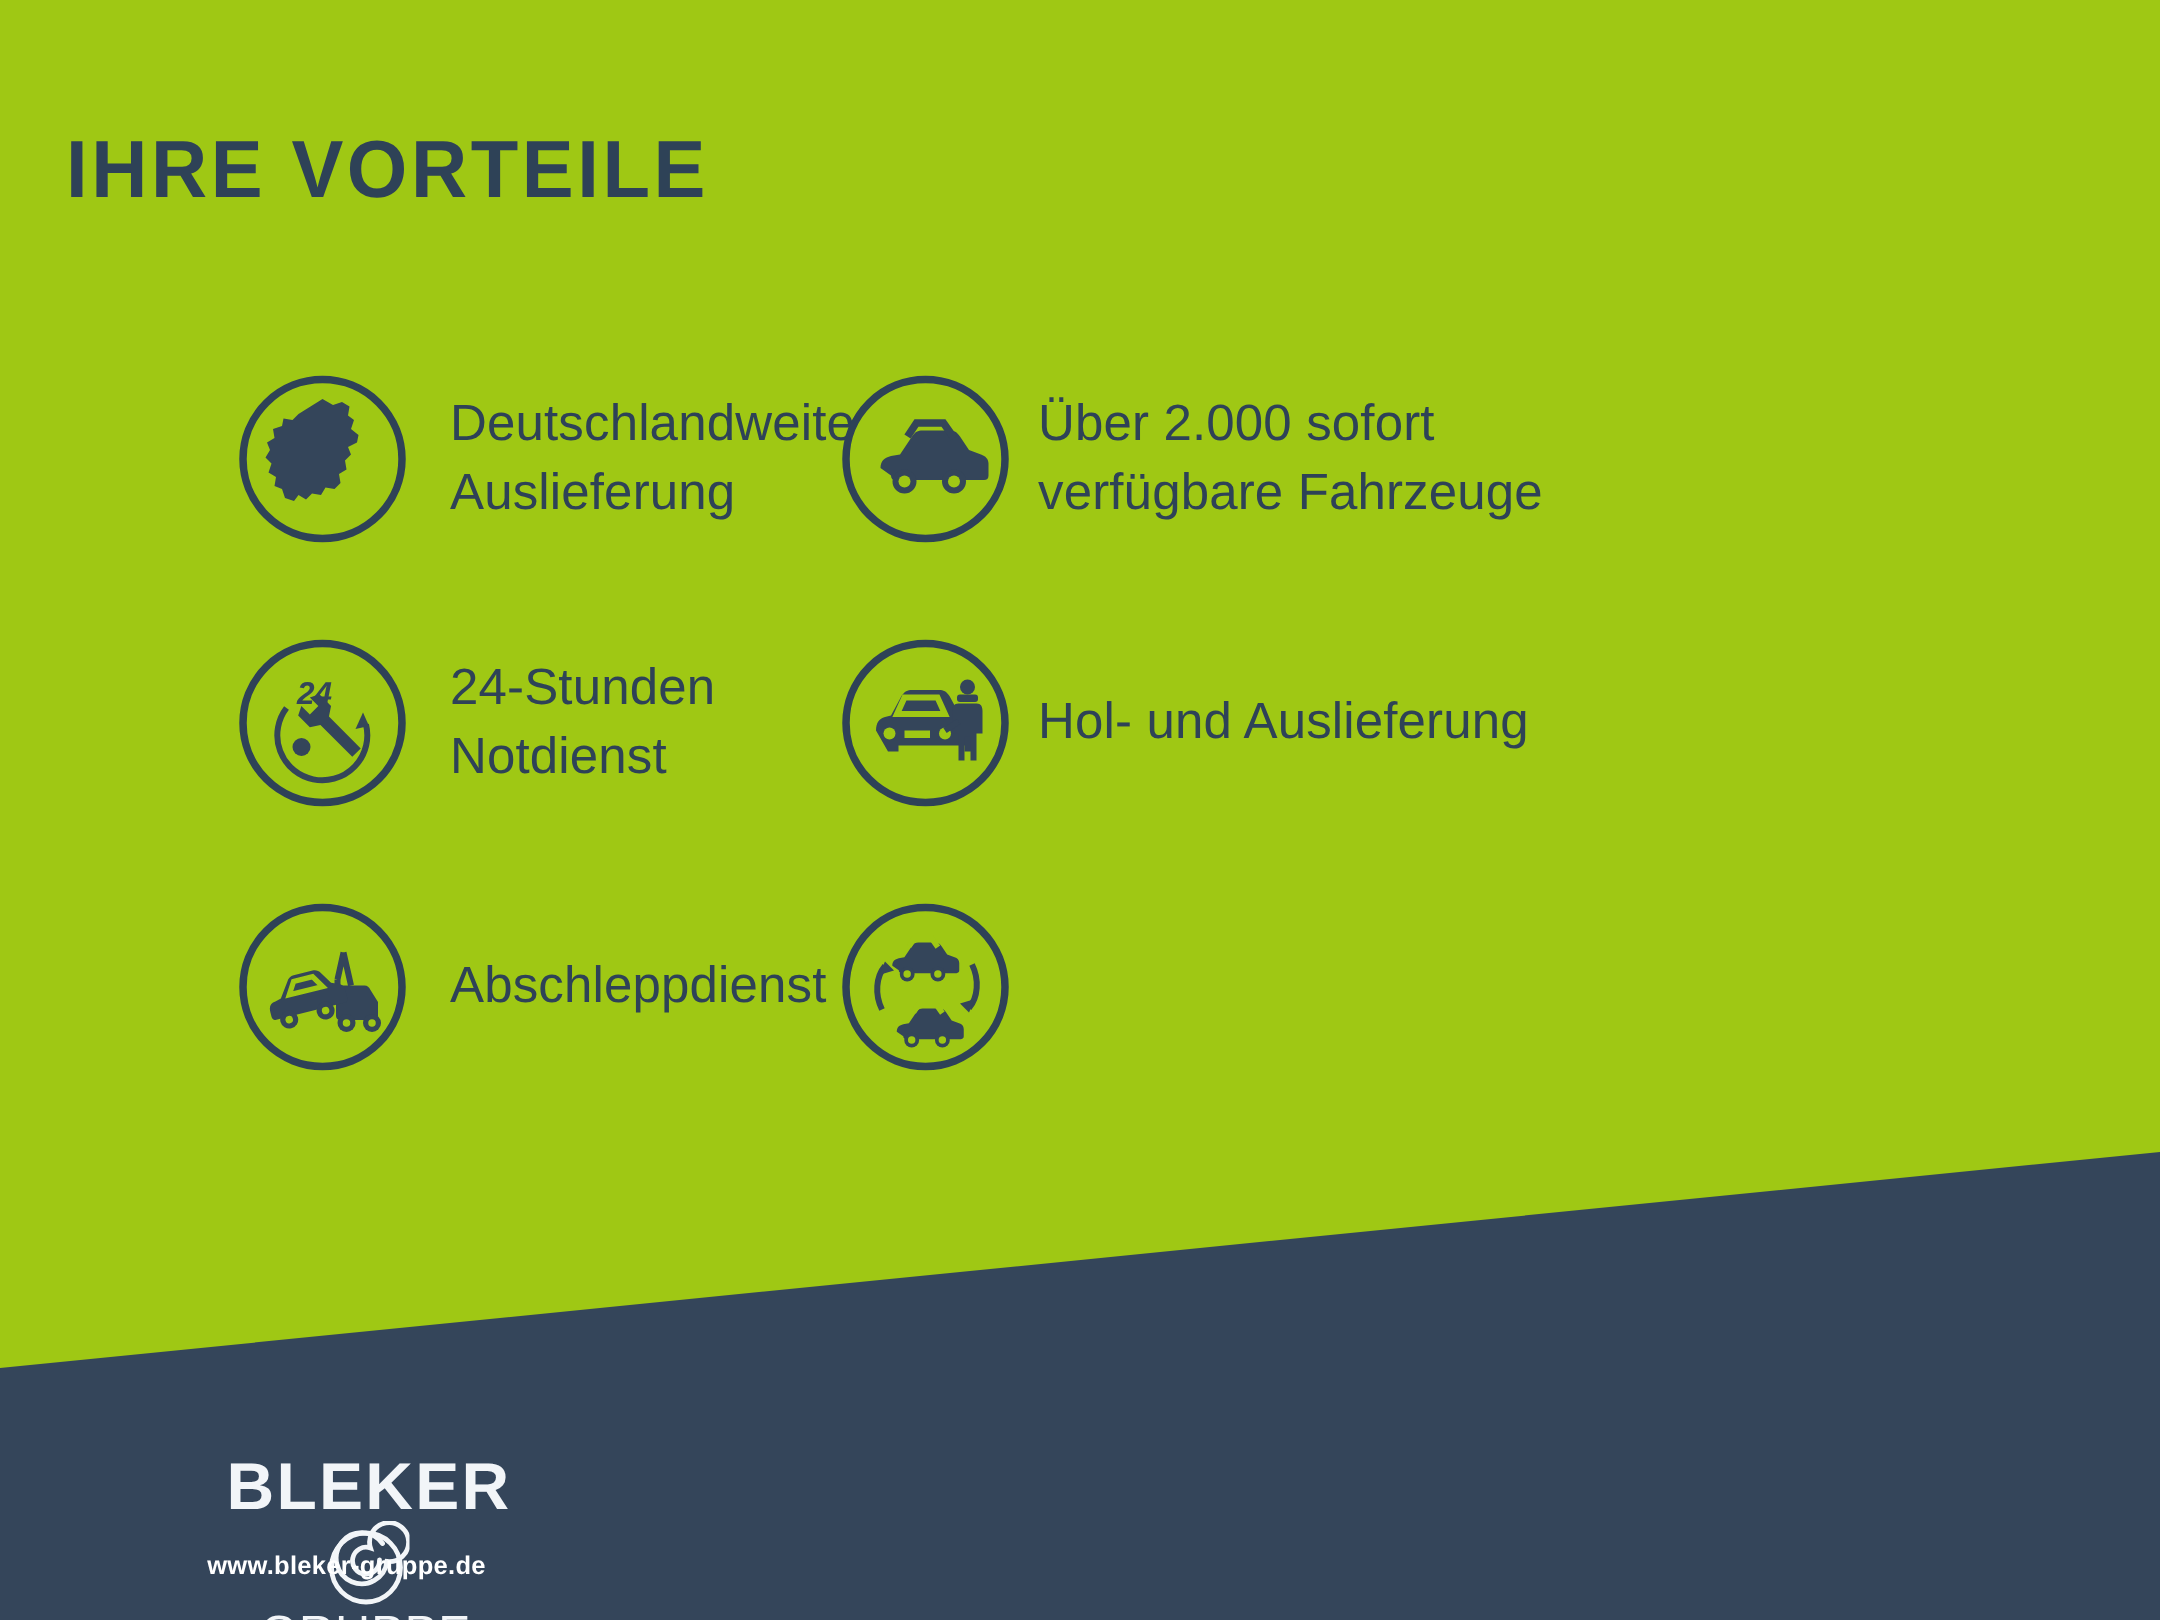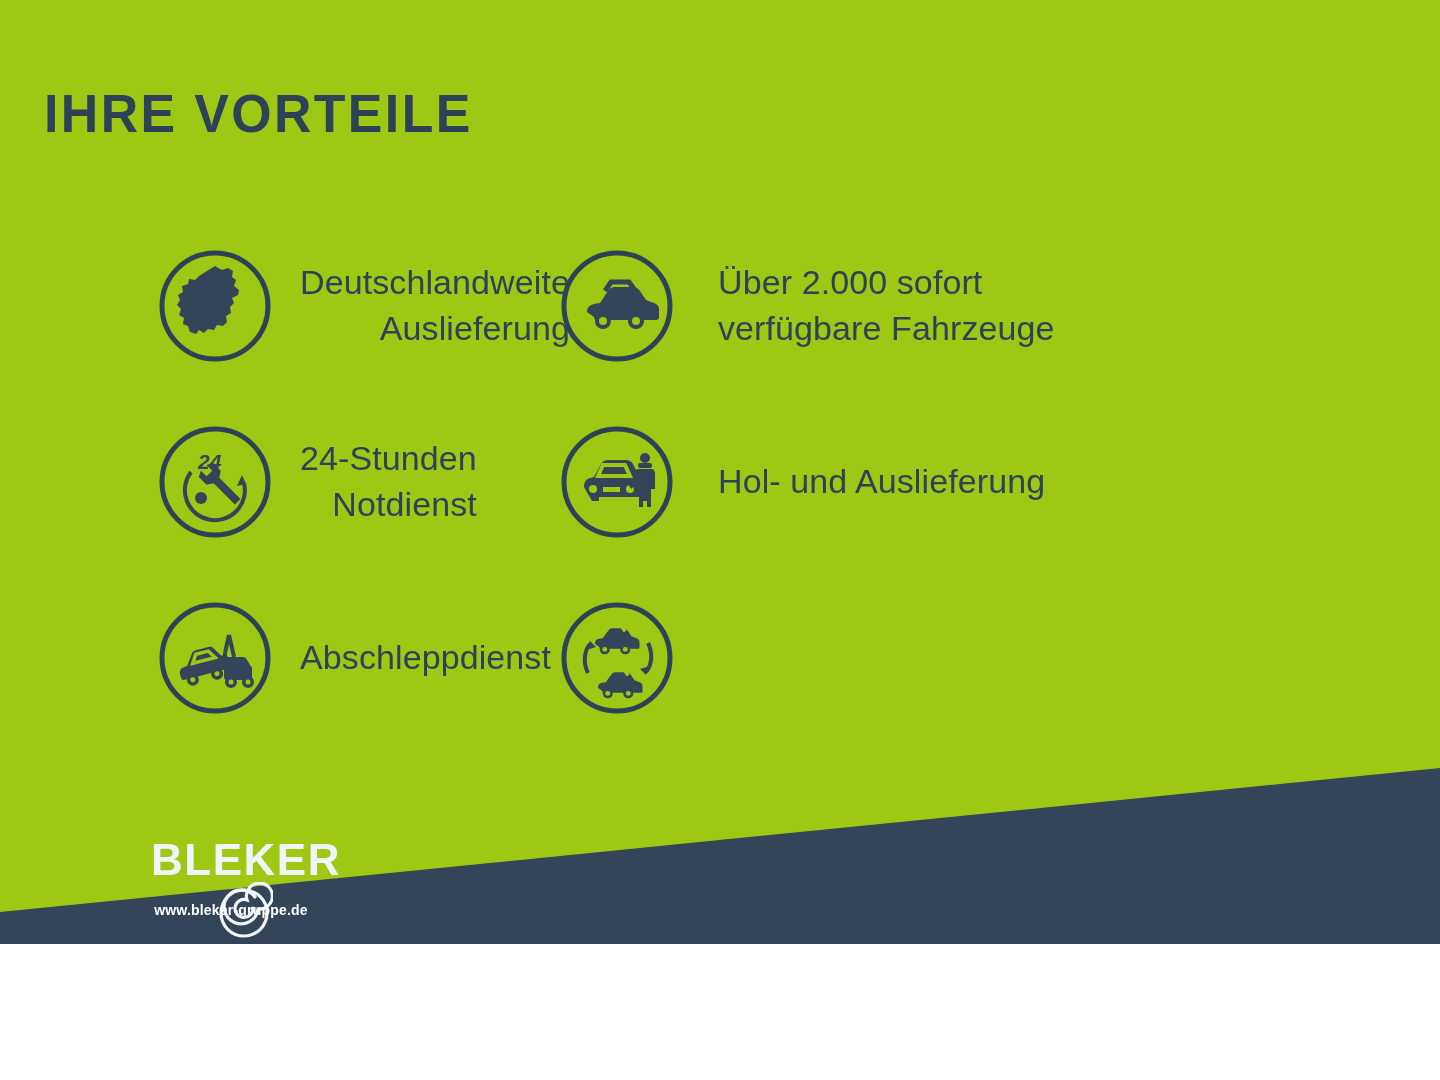--- a/index.html
+++ b/index.html
@@ -6,21 +6,21 @@
     margin: 0;
     padding: 0;
     background: #ffffff;
   }
   body {
     font-family: "Liberation Sans", sans-serif;
   }
   #slide {
     position: relative;
     width: 1440px;
-    height: 944px;
+    height: 1080px;
     overflow: hidden;
     background: #34455a;
   }
   
   .green-panel {
     position: absolute;
     left: 0; top: 0;
     width: 1440px;
     height: 1080px;
     background: #9fc814;
@@ -48,40 +48,40 @@
     width: 1440px;
   }
   .row {
     display: flex;
     height: 176px;
   }
   .col {
     display: flex;
     align-items: center;
   }
-  .col.left  { width: 560px; padding-left: 158px; box-sizing: border-box; text-align: right; }
+  .col.left  { width: 560px; padding-left: 158px; box-sizing: border-box; }
   .col.right { width: 720px; padding-left: 0px; }
   .icon-wrap {
     flex: 0 0 auto;
     width: 114px;
     height: 114px;
     display: block;
     font-style: italic;
   }
   .icon-wrap svg { display: block; width: 114px; height: 114px; }
   .benefit-label {
     margin-left: 28px;
     font-size: 34px;
     line-height: 1.34;
     color: #2e4257;
     font-family: "Liberation Sans", sans-serif;
     letter-spacing: 0.1px;
     white-space: pre-line;
   }
-  .right .benefit-label { margin-left: 44px; }
+  .right .benefit-label { margin-left: 18px; }
 
   
   .logo-block {
     position: absolute;
     left: 36px;
     bottom: 26px;
     width: 420px;
   }
   .logo-row {
     display: flex;
@@ -107,21 +107,21 @@
     font-size: 32px;
     font-weight: 400;
     letter-spacing: 1px;
     color: #f2f5f8;
     line-height: 1;
     margin-left: -4px;
   }
   .logo-url {
     margin-top: 6px;
     text-align: center;
-    font-size: 14px;
+    font-size: 17px;
     font-weight: 700;
     letter-spacing: 0.2px;
     color: #ffffff;
     width: 390px;
   }
 </style>
 </head>
 <body>
 
 <div id="slide">

